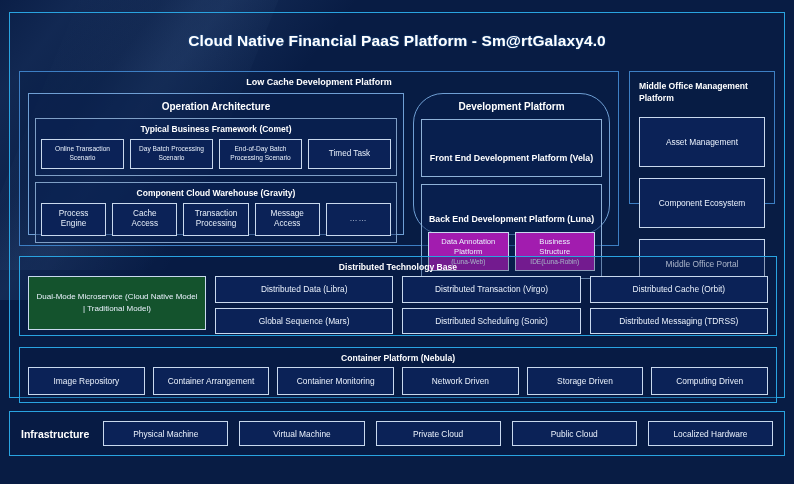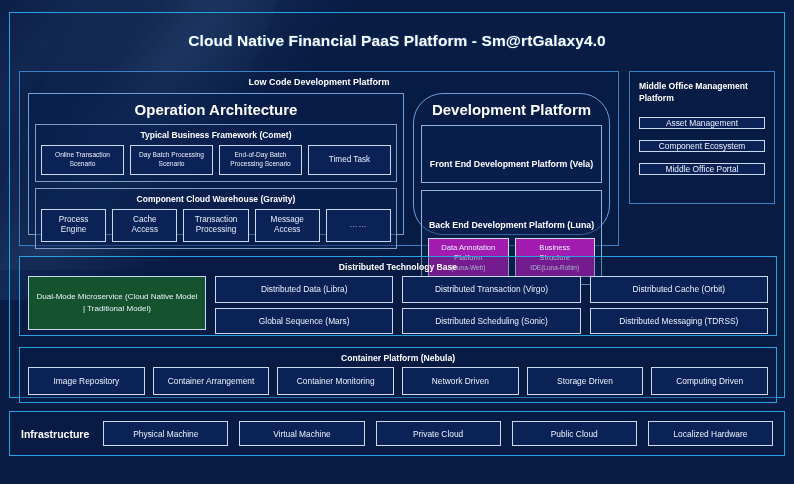--- a/index.html
+++ b/index.html
@@ -110,21 +110,21 @@
     background: rgba(9,32,78,0.45);
     display: flex;
     flex-direction: column;
   }
 
   .op-arch { flex: 0 0 376px; }
   .dev-plat { flex: 1 1 auto; border-radius: 30px; }
 
   .sub-title {
     text-align: center;
-    font-size: 15px;
+    font-size: 10px;
     font-weight: bold;
     padding: 7px 2px 6px;
     color: #ffffff;
   }
 
   .group {
     border: 1px solid #7f9fc6;
     background: rgba(10,34,84,0.5);
     margin: 0 6px 6px;
     padding: 4px 5px 6px;
@@ -207,21 +207,21 @@
     line-height: 1.45;
     color: #ffffff;
     margin-bottom: 12px;
   }
   .mo-item {
     border: 1px solid #c9d9ee;
     background: #0b2257;
     color: #eaf1fc;
     font-size: 8.4px;
     text-align: center;
-    padding: 0 2px;
+    padding: 19px 2px;
     margin-bottom: 11px;
   }
   .mo-item:last-child { margin-bottom: 0; }
 
   
   .dtb {
     position: absolute;
     left: 9px;
     top: 243px;
     width: 758px;
@@ -341,21 +341,21 @@
 
 <div class="bg-sheen"></div>
 <div class="bg-sheen2"></div>
 
 <div class="main-card">
   <div class="main-title">Cloud Native Financial PaaS Platform - Sm@rtGalaxy4.0</div>
 
   <div class="row-top">
 
     <div class="panel low-code">
-      <div class="panel-title">Low Code Development Platform</div>
+      <div class="panel-title">Low Cache Development Platform</div>
 
       <div class="low-code-body">
 
         <div class="sub-panel op-arch">
           <div class="sub-title">Operation Architecture</div>
 
           <div class="group">
             <div class="group-title">Typical Business Framework (Comet)</div>
             <div class="chip-row">
               <div class="chip">

